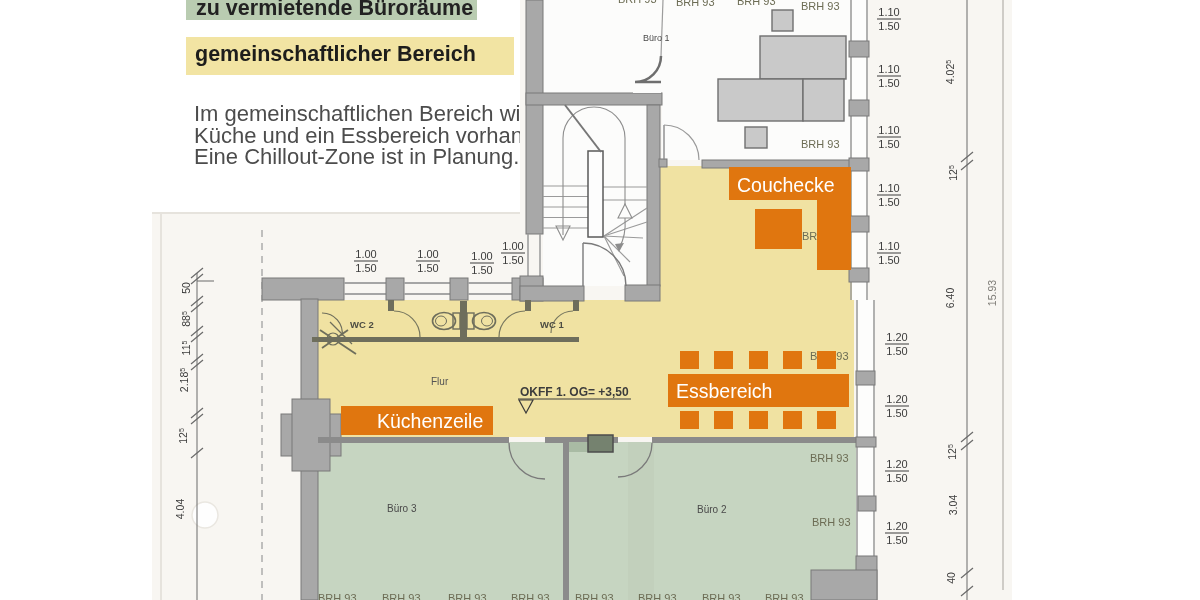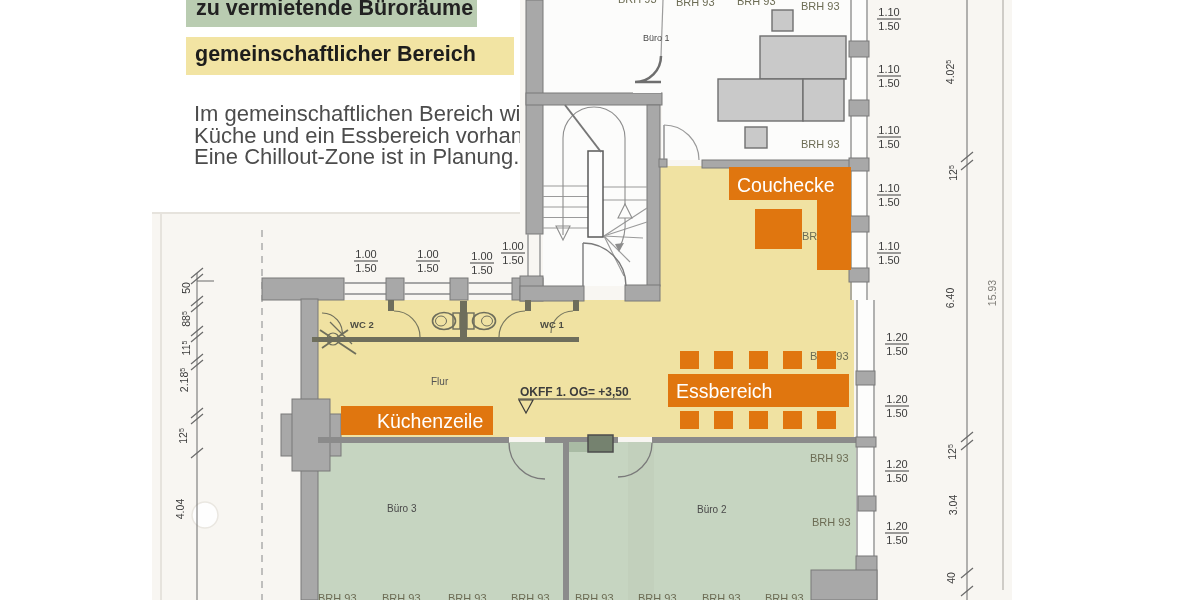--- a/index.html
+++ b/index.html
@@ -4,21 +4,21 @@
 <style>
 html,body{margin:0;padding:0;background:#fff;}
 .page{position:relative;width:1200px;height:600px;background:#ffffff;overflow:hidden;font-family:"Liberation Sans",sans-serif;}
 .legend-box{position:absolute;overflow:hidden;}
 .svgwrap{position:absolute;left:0;top:0;}
 </style>
 </head>
 <body>
 <div class="page">
 
-<div class="legend-box" style="left:186px;top:0;width:291px;height:27px;background:#b9ccb1;">
+<div class="legend-box" style="left:186px;top:0;width:291px;height:20px;background:#b9ccb1;">
   <div style="position:absolute;left:10px;top:-2px;font-size:21.5px;line-height:1;font-weight:700;color:#222;white-space:nowrap;">zu vermietende Büroräume</div>
 </div>
 
 <div class="legend-box" style="left:186px;top:37px;width:328px;height:38px;background:#f2e4a3;">
   <div style="position:absolute;left:9px;top:7px;font-size:21.5px;line-height:1;font-weight:700;color:#1d1d1b;white-space:nowrap;">gemeinschaftlicher Bereich</div>
 </div>
 
 <div style="position:absolute;left:194px;top:103px;font-size:22px;color:#4c4c4c;line-height:21.5px;white-space:nowrap;">Im gemeinschaftlichen Bereich wird eine<br>Küche und ein Essbereich vorhanden sein.<br>Eine Chillout-Zone ist in Planung.</div>
 <div class="svgwrap">
 <svg width="1200" height="600" viewBox="0 0 1200 600" xmlns="http://www.w3.org/2000/svg">

